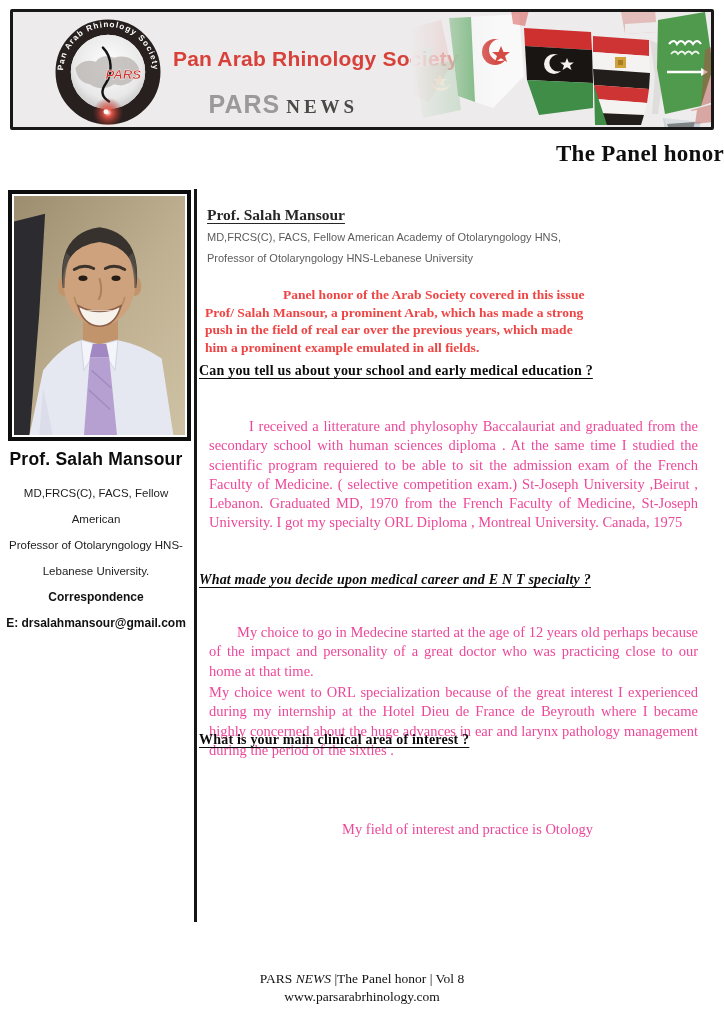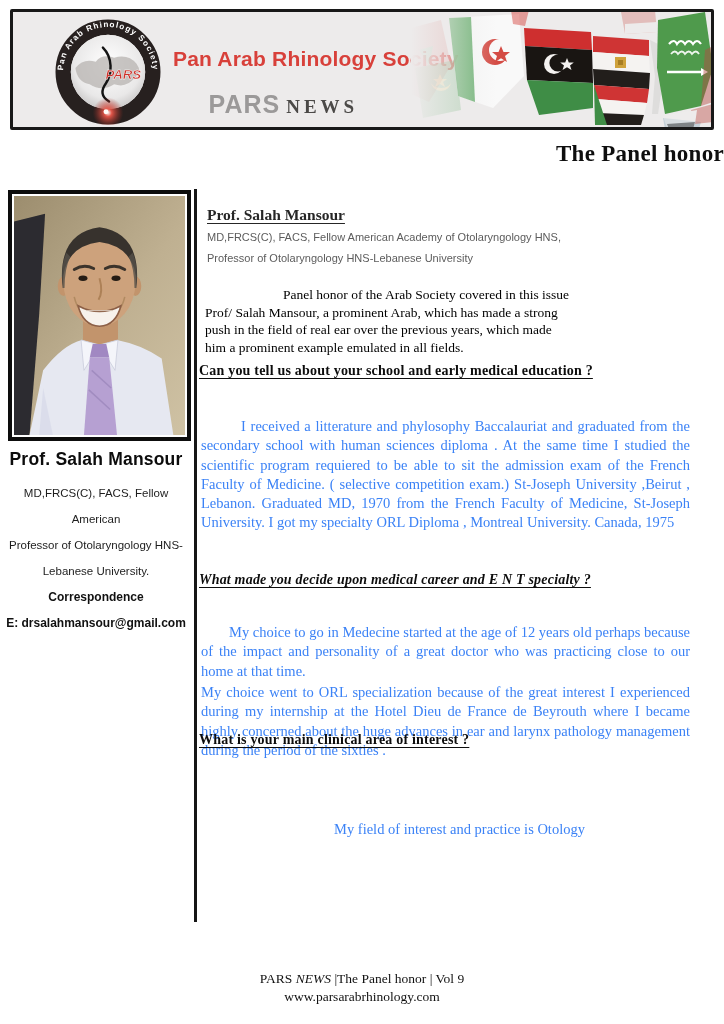--- a/index.html
+++ b/index.html
@@ -48,28 +48,28 @@
 
   
   .main { position:absolute; left:199px; top:0; width:498px; }
   .main > * { position:absolute; }
   .profile-name {
     left:8px; top:206px; font-size:15.5px; font-weight:bold; color:#262626;
     text-decoration:underline; text-underline-offset:3px;
   }
   .profile-cred1 { left:8px; top:231px; font-size:11px; color:#5c5c5c; font-family:"Liberation Sans", sans-serif; }
   .profile-cred2 { left:8px; top:252px; font-size:11px; color:#5c5c5c; font-family:"Liberation Sans", sans-serif; }
-  .intro { left:6px; top:286px; width:428px; font-size:13.5px; font-weight:normal; line-height:17.5px; color:#000000; }
+  .intro { left:6px; top:286px; width:428px; font-size:13.5px; font-weight:bold; line-height:17.5px; color:#ef4444; }
   .intro .line1 { margin-left:78px; }
   .question {
     left:0px; font-size:14px; font-weight:bold; color:#0d0d0d; letter-spacing:0.2px;
     text-decoration:underline; text-underline-offset:3px;
   }
   .q1 { top:363px; } .q2 { top:572px;font-style:italic; } .q3 { top:732px; }
-  .answer { left:2px; width:489px; font-size:14.5px; line-height:19.3px; color:#3b82f6; text-align:justify; }
+  .answer { left:10px; width:489px; font-size:14.5px; line-height:19.3px; color:#ec4899; text-align:justify; }
   .a1 { top:417px; text-indent:40px; }
   .a2a { top:623px; text-indent:28px; }
   .a2b { top:683px; }
   .a3 { top:820px; text-indent:28px; text-align:center; }
 
   
   .footer { position:absolute; left:0; top:971px; width:724px; text-align:center; font-size:13.5px; color:#111; }
   .footer .news-italic { font-style:italic; }
   .footer-line1 { white-space:pre; }
   .footer-line2 { margin-top:2px; }
@@ -266,17 +266,17 @@
 
     <div class="question q2">What made you decide upon medical career and E N T specialty ?</div>
     <p class="answer a2a">My choice to go in Medecine started at the age of 12 years old perhaps because of the impact and personality of a great doctor who was practicing close to our home at that time.</p>
     <p class="answer a2b">My choice went to ORL specialization because of the great interest I experienced during my internship at the Hotel Dieu de France de Beyrouth where I became highly concerned about the huge advances in ear and larynx pathology management during the period of the sixties .</p>
 
     <div class="question q3">What is your main clinical area of interest ?</div>
     <p class="answer a3">My field of interest and practice is Otology</p>
   </div>
 
   <div class="footer">
-    <div class="footer-line1"><span>PARS </span><span class="news-italic">NEWS</span><span> |The Panel honor | Vol 9</span></div>
+    <div class="footer-line1"><span>PARS </span><span class="news-italic">NEWS</span><span> |The Panel honor | Vol 8</span></div>
     <div class="footer-line2">www.parsarabrhinology.com</div>
   </div>
 
 </div>
 
 </body></html>

